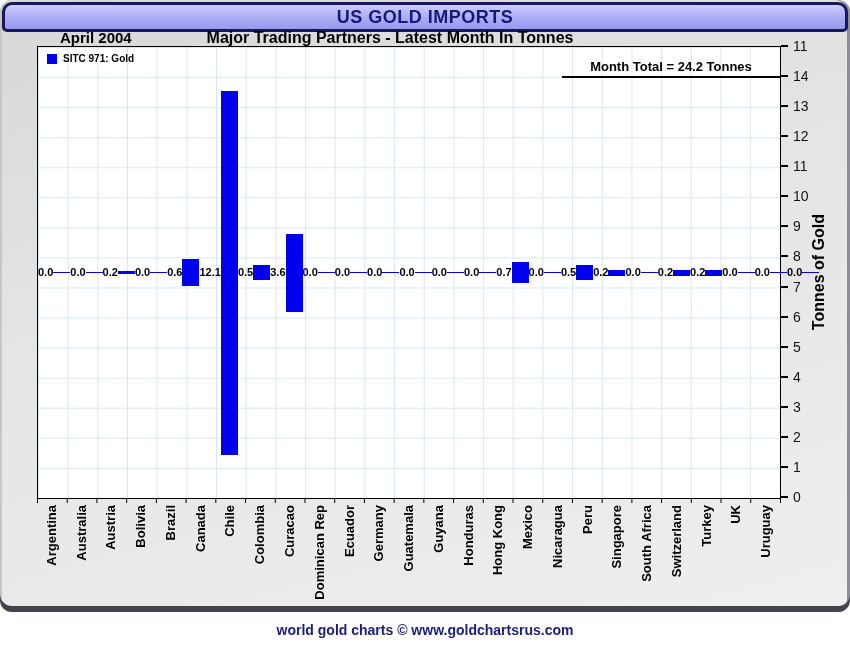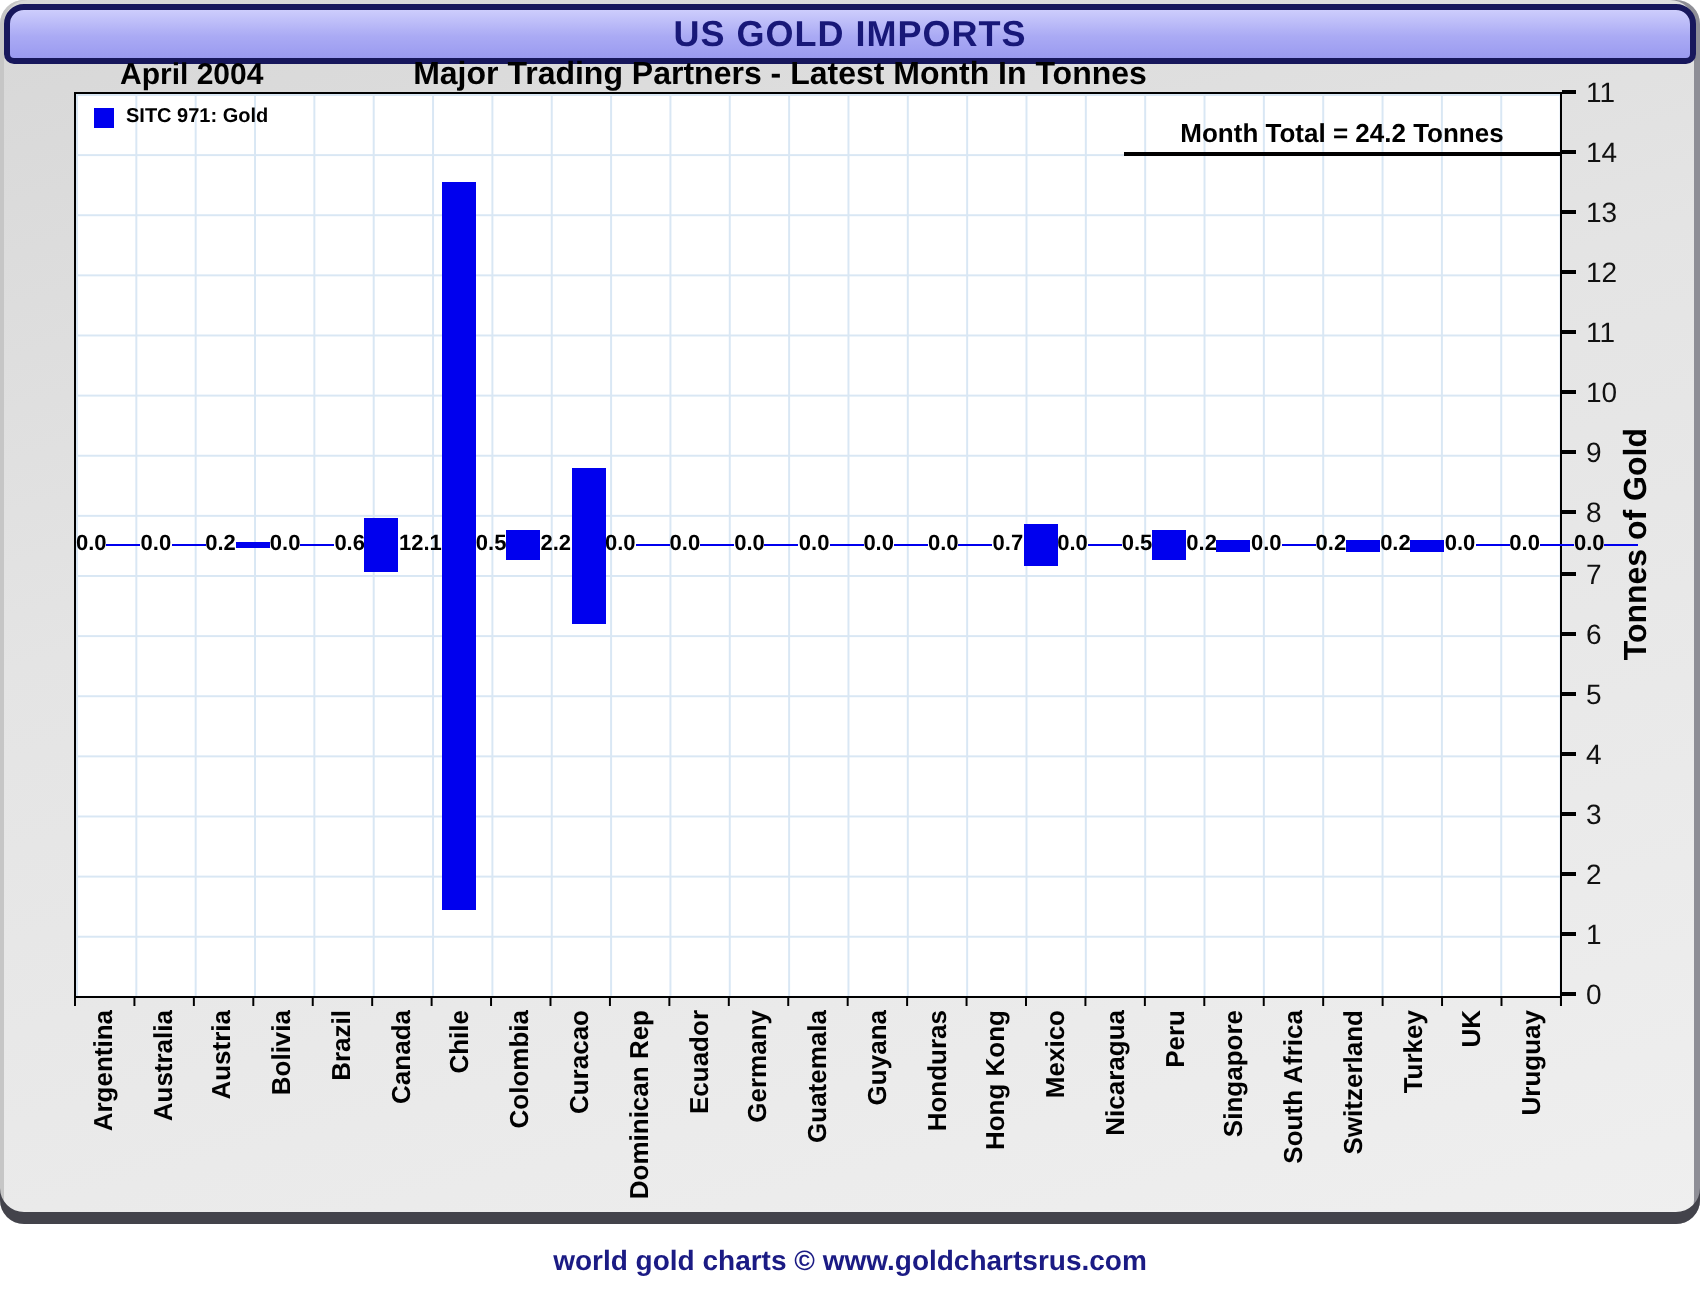--- a/index.html
+++ b/index.html
@@ -112,21 +112,21 @@
         </div>
         <div class="bar-slot">
           <div class="bar-value">12.1</div>
           <div class="bar" style="background: rgb(0, 0, 238); height: 364px;"></div>
         </div>
         <div class="bar-slot">
           <div class="bar-value">0.5</div>
           <div class="bar" style="background: rgb(0, 0, 238); height: 15px;"></div>
         </div>
         <div class="bar-slot">
-          <div class="bar-value">2.2</div>
+          <div class="bar-value">3.6</div>
           <div class="bar" style="background: rgb(0, 0, 238); height: 78px;"></div>
         </div>
         <div class="bar-slot">
           <div class="bar-value">0.0</div>
           <div class="bar" style="background: rgb(0, 0, 238); height: 1px;"></div>
         </div>
         <div class="bar-slot">
           <div class="bar-value">0.0</div>
           <div class="bar" style="background: rgb(0, 0, 238); height: 1px;"></div>
         </div>

